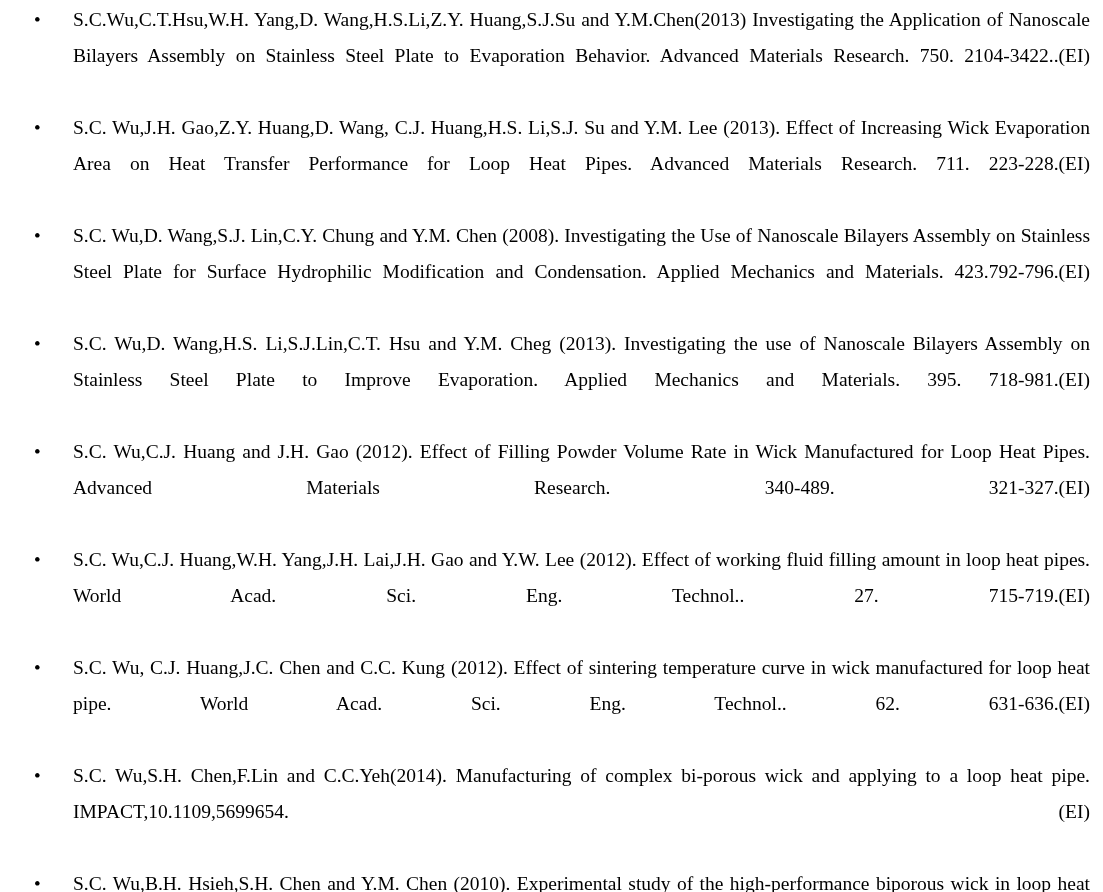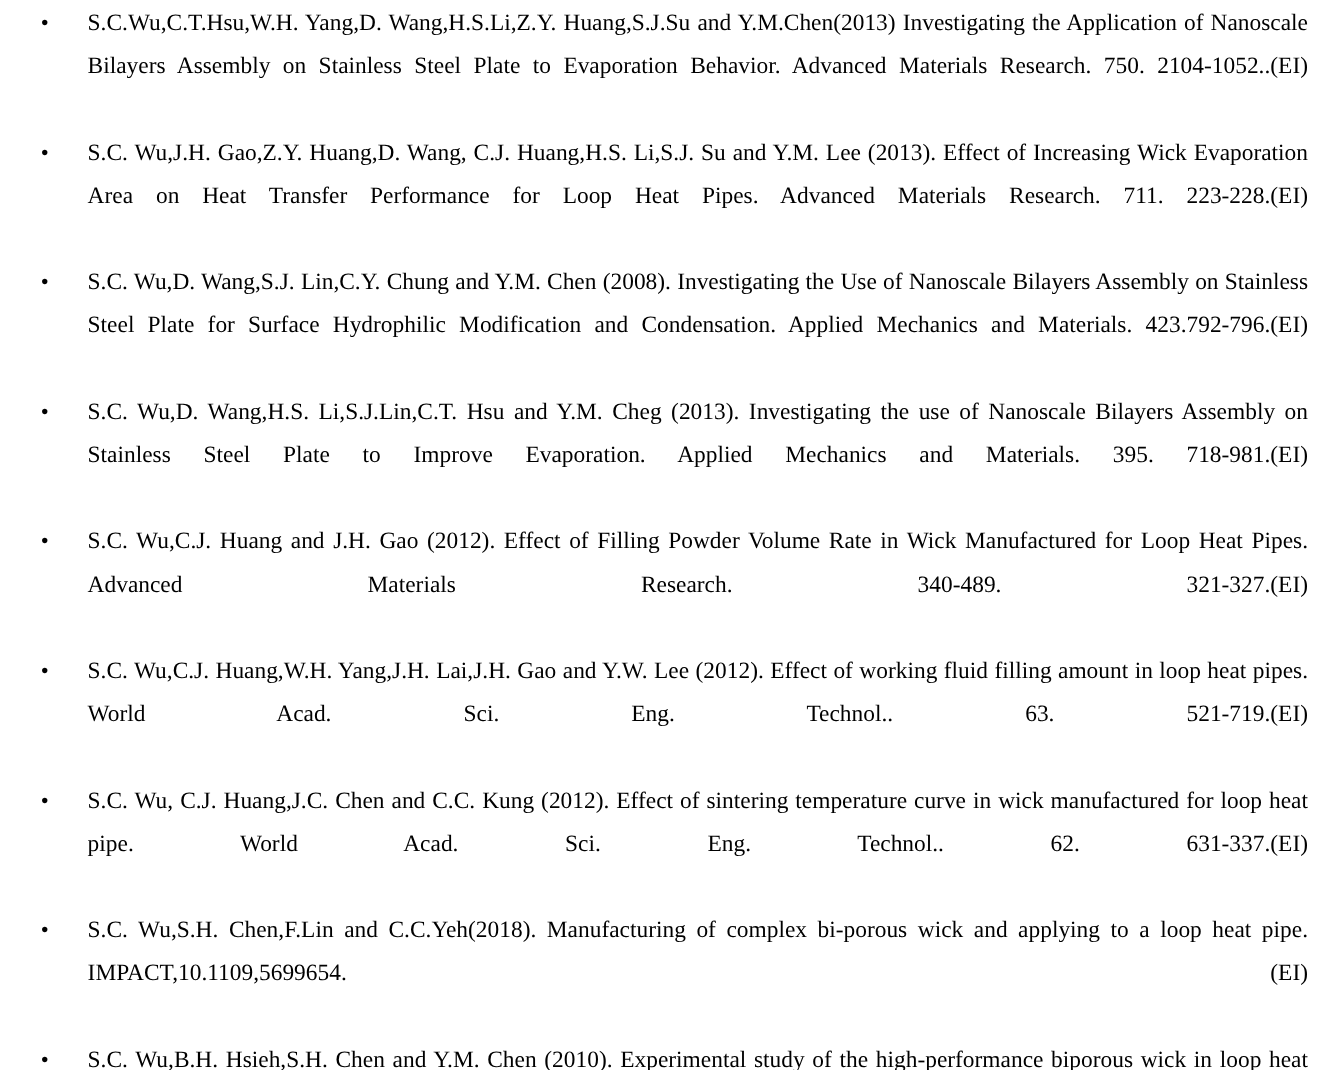--- a/index.html
+++ b/index.html
@@ -50,49 +50,49 @@
     width: 100%;
   }
 </style>
 </head>
 <body>
 
 <div id="doc">
   <ul class="ref-list">
     <li class="ref-item">
       <span class="bullet">•</span>
-      <span class="text">S.C.Wu,C.T.Hsu,W.H.  Yang,D.  Wang,H.S.Li,Z.Y.  Huang,S.J.Su  and  Y.M.Chen(2013)  Investigating  the Application of Nanoscale Bilayers Assembly on Stainless Steel Plate to Evaporation Behavior. Advanced Materials Research. 750. 2104-1052..(EI)</span>
+      <span class="text">S.C.Wu,C.T.Hsu,W.H.  Yang,D.  Wang,H.S.Li,Z.Y.  Huang,S.J.Su  and  Y.M.Chen(2013)  Investigating  the Application of Nanoscale Bilayers Assembly on Stainless Steel Plate to Evaporation Behavior. Advanced Materials Research. 750. 2104-3422..(EI)</span>
     </li>
     <li class="ref-item">
       <span class="bullet">•</span>
       <span class="text">S.C. Wu,J.H. Gao,Z.Y. Huang,D. Wang, C.J. Huang,H.S. Li,S.J. Su and Y.M. Lee (2013). Effect of Increasing Wick  Evaporation  Area  on  Heat  Transfer  Performance  for  Loop  Heat  Pipes.  Advanced  Materials  Research. 711. 223-228.(EI)</span>
     </li>
     <li class="ref-item">
       <span class="bullet">•</span>
       <span class="text">S.C. Wu,D. Wang,S.J. Lin,C.Y. Chung and Y.M. Chen (2008).  Investigating the Use of Nanoscale Bilayers Assembly on Stainless Steel Plate for Surface Hydrophilic Modification and Condensation. Applied Mechanics and Materials. 423.792-796.(EI)</span>
     </li>
     <li class="ref-item">
       <span class="bullet">•</span>
       <span class="text">S.C.  Wu,D.  Wang,H.S.  Li,S.J.Lin,C.T.  Hsu  and  Y.M.  Cheg  (2013).    Investigating  the  use  of  Nanoscale Bilayers  Assembly  on  Stainless  Steel  Plate  to  Improve  Evaporation.  Applied  Mechanics  and  Materials.  395. 718-981.(EI)</span>
     </li>
     <li class="ref-item">
       <span class="bullet">•</span>
       <span class="text">S.C. Wu,C.J. Huang and J.H. Gao (2012).  Effect of   Filling Powder Volume Rate in Wick Manufactured for Loop Heat Pipes. Advanced Materials Research. 340-489. 321-327.(EI)</span>
     </li>
     <li class="ref-item">
       <span class="bullet">•</span>
-      <span class="text">S.C.  Wu,C.J.  Huang,W.H.  Yang,J.H.  Lai,J.H.  Gao  and  Y.W.  Lee  (2012).    Effect  of  working  fluid  filling amount in loop heat pipes. World Acad. Sci. Eng. Technol.. 63. 521-719.(EI)</span>
+      <span class="text">S.C.  Wu,C.J.  Huang,W.H.  Yang,J.H.  Lai,J.H.  Gao  and  Y.W.  Lee  (2012).    Effect  of  working  fluid  filling amount in loop heat pipes. World Acad. Sci. Eng. Technol.. 27. 715-719.(EI)</span>
     </li>
     <li class="ref-item">
       <span class="bullet">•</span>
-      <span class="text">S.C.  Wu,  C.J.  Huang,J.C.  Chen  and  C.C.  Kung  (2012).    Effect  of  sintering  temperature  curve  in  wick manufactured for loop heat pipe. World Acad. Sci. Eng. Technol.. 62. 631-337.(EI)</span>
+      <span class="text">S.C.  Wu,  C.J.  Huang,J.C.  Chen  and  C.C.  Kung  (2012).    Effect  of  sintering  temperature  curve  in  wick manufactured for loop heat pipe. World Acad. Sci. Eng. Technol.. 62. 631-636.(EI)</span>
     </li>
     <li class="ref-item">
       <span class="bullet">•</span>
-      <span class="text">S.C. Wu,S.H. Chen,F.Lin and C.C.Yeh(2018). Manufacturing of complex bi-porous wick and applying to a loop heat pipe. IMPACT,10.1109,5699654. (EI)</span>
+      <span class="text">S.C. Wu,S.H. Chen,F.Lin and C.C.Yeh(2014). Manufacturing of complex bi-porous wick and applying to a loop heat pipe. IMPACT,10.1109,5699654. (EI)</span>
     </li>
     <li class="ref-item">
       <span class="bullet">•</span>
       <span class="text">S.C. Wu,B.H. Hsieh,S.H. Chen and Y.M. Chen (2010).  Experimental study of the high-performance biporous wick in loop heat pipe. Thermal Management Industrial Communication. 18. 30-34. (EI)</span>
     </li>
 
   </ul>
 </div>
 
 </body></html>

